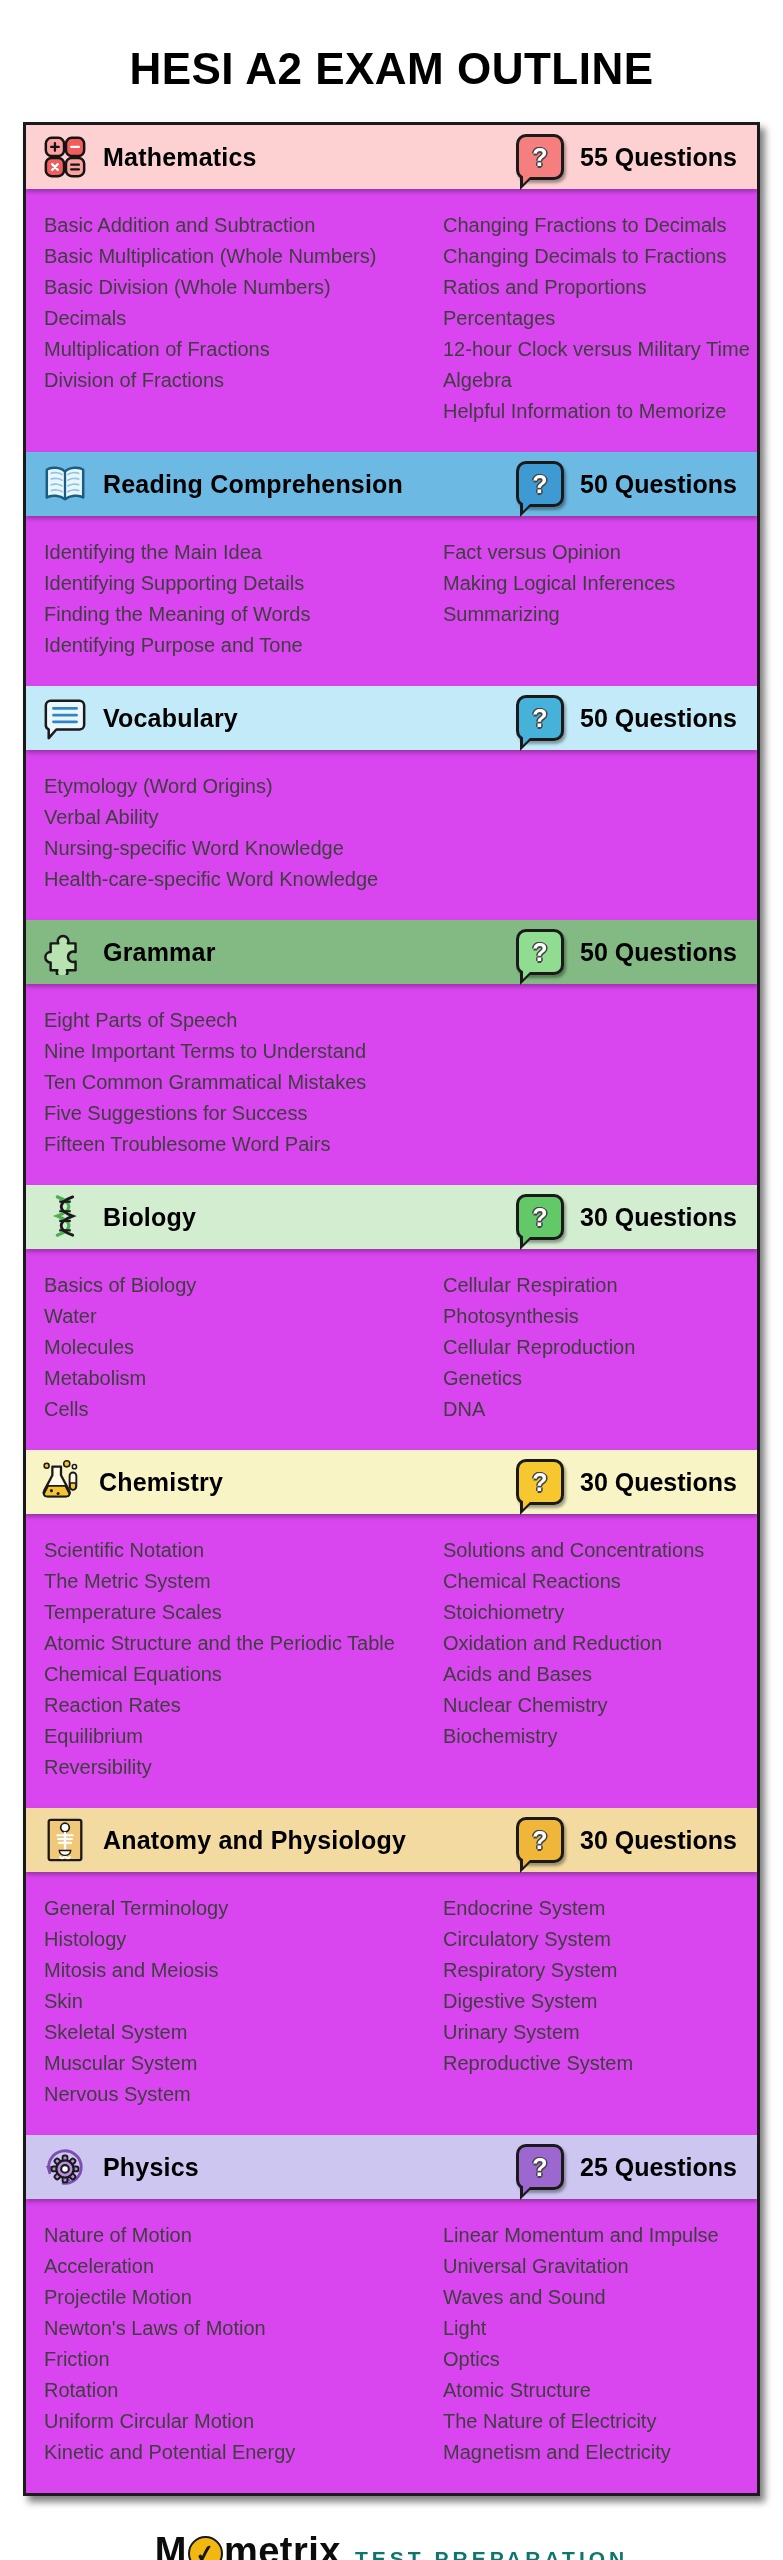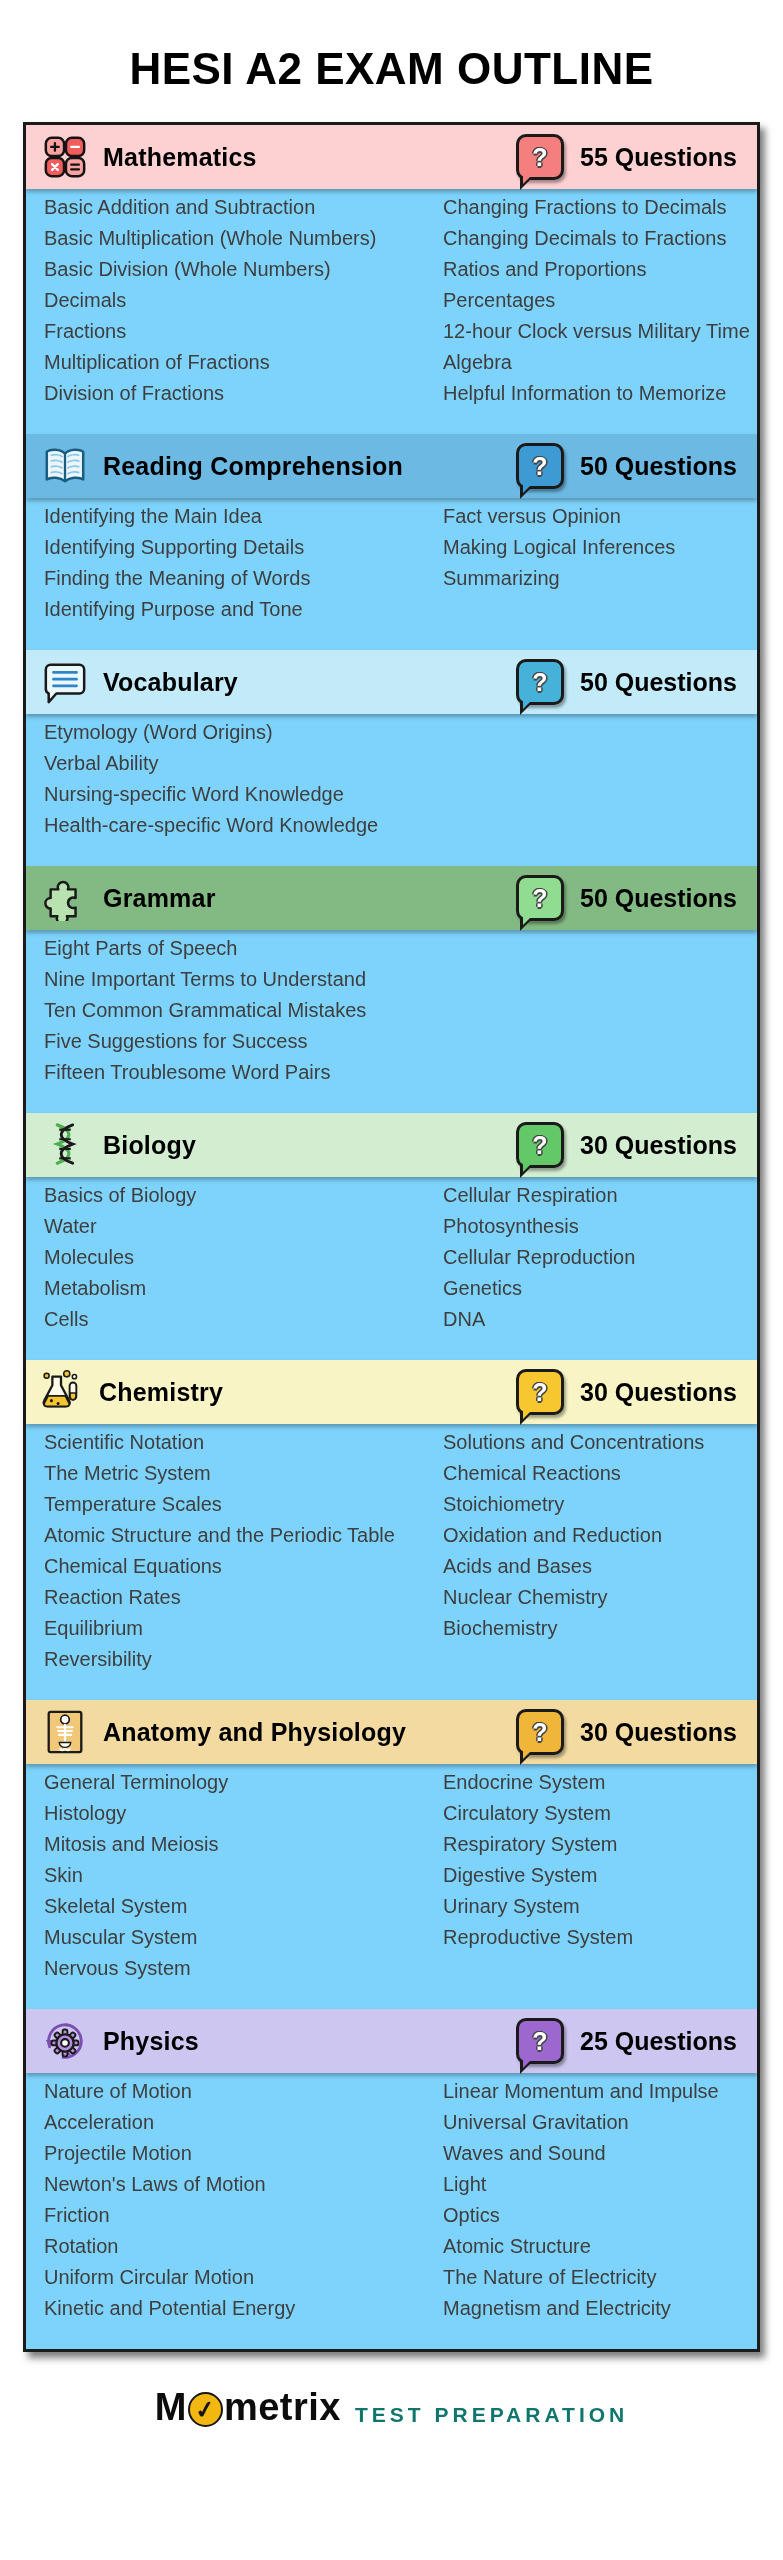--- a/index.html
+++ b/index.html
@@ -1,34 +1,34 @@
 <!DOCTYPE html>
 <html><head>
 <meta charset="utf-8">
 <style>
   html,body{margin:0;padding:0;background:#ffffff;}
   body{width:783px;font-family:"Liberation Sans",sans-serif;-webkit-font-smoothing:antialiased;}
   .page{width:783px;height:2560px;overflow:hidden;position:relative;background:#fff;}
   .page-title{margin:44px 0 28px;text-align:center;font-size:44px;font-weight:bold;color:#000;letter-spacing:0.5px;}
   .card{width:731px;margin:0 auto;background:#fff;border:3px solid #1b1b1b;box-shadow:5px 6px 7px rgba(0,0,0,0.5);}
-  .section{background:#7dd3fc;}
+  .section{background:#d946ef;}
   .sec-header{display:flex;align-items:center;height:64px;padding:0 20px 0 16px;position:relative;box-shadow:0 3px 4px rgba(0,0,0,0.28);}
   .sec-icon{width:46px;height:46px;margin-right:15px;flex:0 0 auto;display:flex;align-items:center;justify-content:center;}
   .sec-icon svg{width:46px;height:46px;}
   .sec-title{margin:0;font-size:25px;font-weight:bold;color:#000;letter-spacing:0.2px;}
   .flex-spacer{flex:1;}
   .badge{width:42px;height:40px;border:3px solid #1a1a1a;border-radius:10px;background:var(--bb,#ccc);
          display:flex;align-items:center;justify-content:center;position:relative;margin-right:16px;
          box-shadow:2px 3px 3px rgba(0,0,0,0.35);}
   .badge::before{content:"";position:absolute;left:1px;bottom:-13px;border-style:solid;border-width:13px 13px 0 0;border-color:#1a1a1a transparent transparent transparent;}
   .badge::after{content:"";position:absolute;left:4px;bottom:-7px;border-style:solid;border-width:9px 9px 0 0;border-color:var(--bb,#ccc) transparent transparent transparent;}
   .badge-q{font-size:25px;font-weight:bold;color:#fff;line-height:1;
            text-shadow:-1.5px 0 #444,0 1.5px #444,1.5px 0 #444,0 -1.5px #444,1px 1px #444,-1px -1px #444;}
   .sec-count{font-size:25px;font-weight:bold;color:#000;white-space:nowrap;}
-  .sec-body{display:flex;padding:3px 16px 25px 18px;}
+  .sec-body{display:flex;padding:21px 16px 25px 18px;}
   .col{list-style:none;margin:0;padding:0;font-size:20px;color:#3e3e3e;}
   .col li{line-height:31px;white-space:nowrap;}
   .col-left{width:399px;flex:0 0 auto;}
   .col-right{flex:1;}
   .footer{margin-top:34px;text-align:center;display:flex;align-items:center;justify-content:center;gap:14px;}
   .brand-m{font-size:38px;font-weight:bold;color:#0c0c0c;display:inline-flex;align-items:center;letter-spacing:0.5px;}
   .o-circle{display:inline-flex;width:31px;height:31px;border-radius:50%;background:#f3b712;border:2px solid #171717;
             align-items:center;justify-content:center;margin:0 1px;position:relative;top:2px;}
   .check{font-size:24px;font-weight:bold;color:#141414;line-height:1;transform:rotate(-8deg);}
   .tagline{font-size:21px;font-weight:bold;color:#0f766e;letter-spacing:4px;position:relative;top:3px;margin-top:8px;}
@@ -60,21 +60,20 @@
             <span class="badge-q">?</span>
           </span>
       <span class="sec-count">55 Questions</span>
     </header>
     <div class="sec-body">
       <ul class="col col-left">
             <li>Basic Addition and Subtraction</li>
             <li>Basic Multiplication (Whole Numbers)</li>
             <li>Basic Division (Whole Numbers)</li>
             <li>Decimals</li>
-            <li>Fractions</li>
             <li>Multiplication of Fractions</li>
             <li>Division of Fractions</li>
           </ul>
       <ul class="col col-right">
             <li>Changing Fractions to Decimals</li>
             <li>Changing Decimals to Fractions</li>
             <li>Ratios and Proportions</li>
             <li>Percentages</li>
             <li>12-hour Clock versus Military Time</li>
             <li>Algebra</li>

